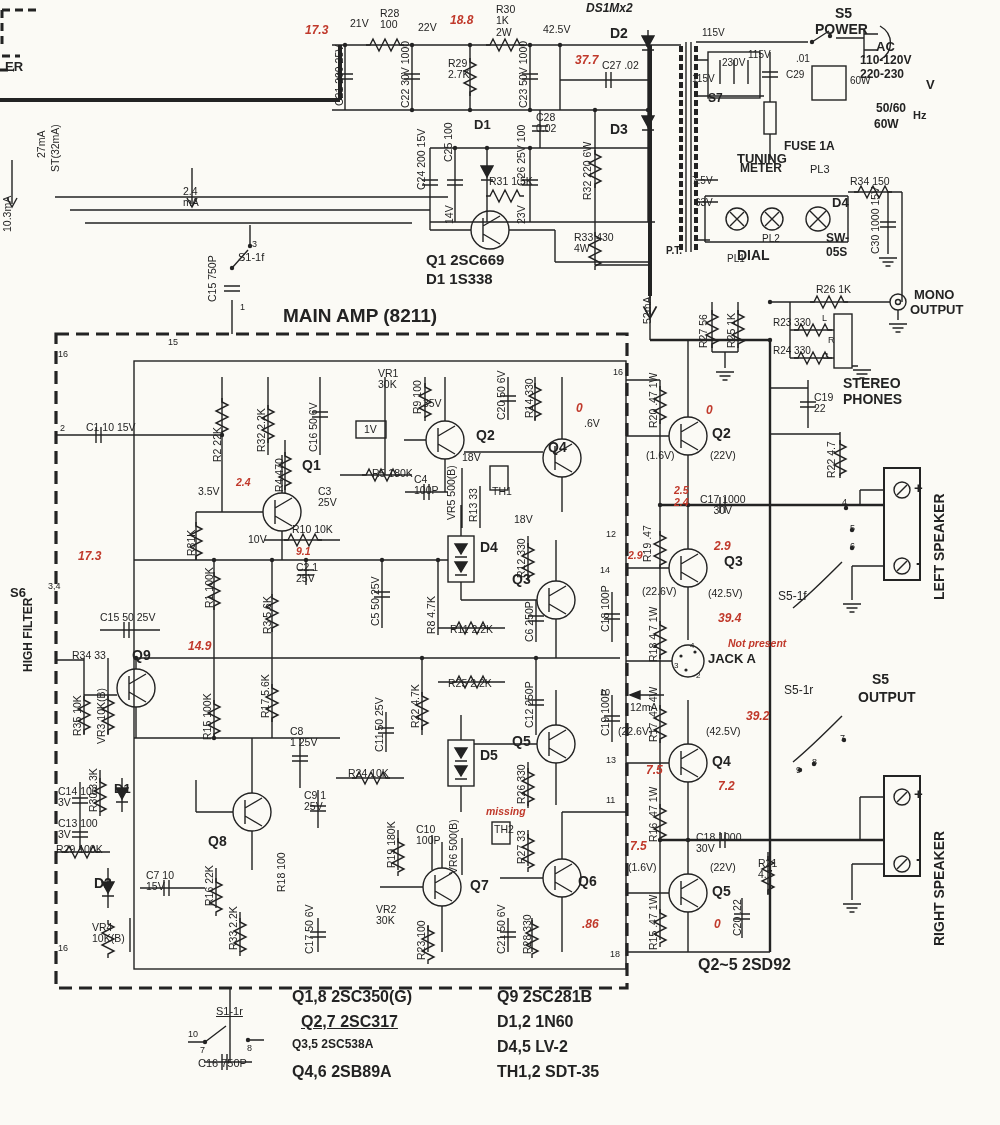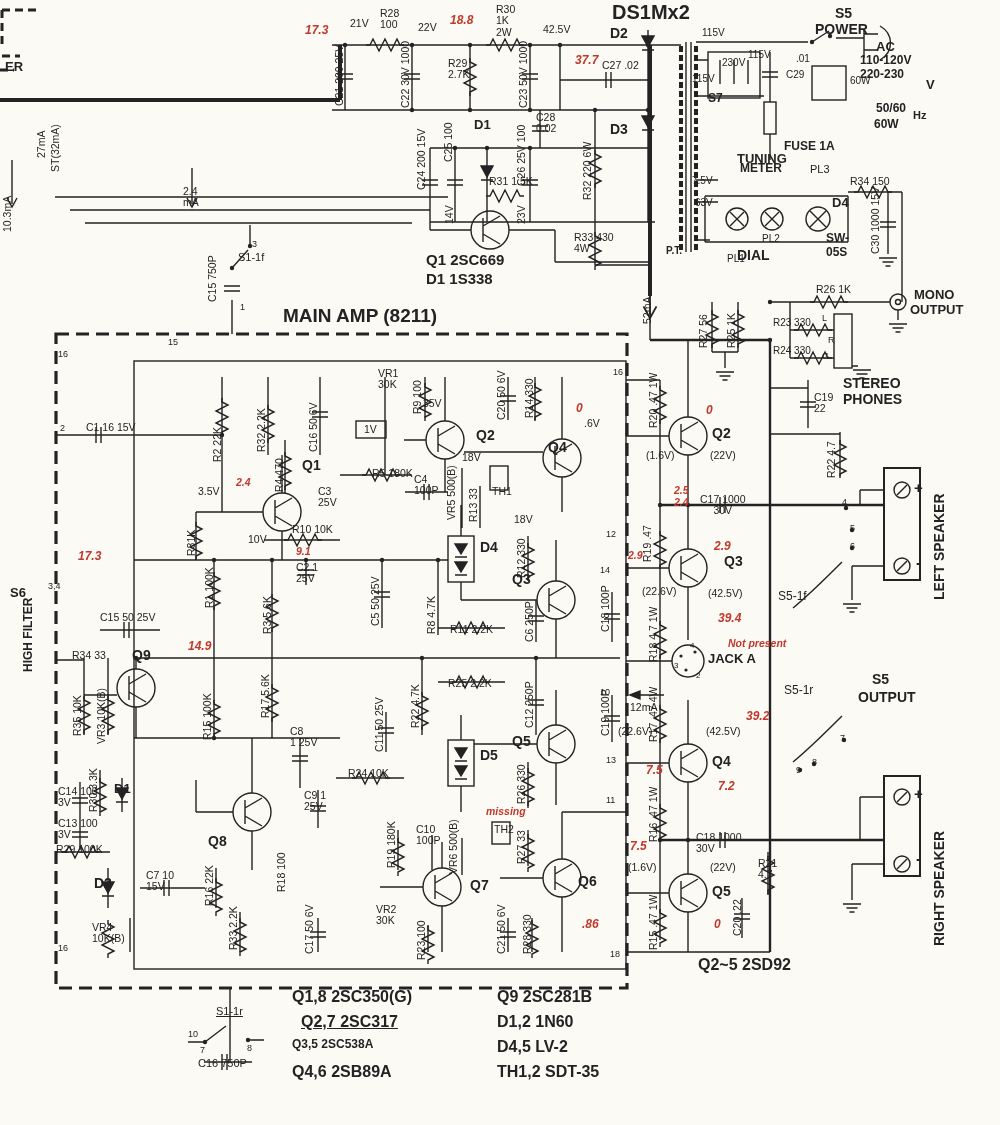--- a/index.html
+++ b/index.html
@@ -269,21 +269,21 @@
       <div class="lbl" style="left: 240px; top: 303px; font-size: 9px;">1</div>
       <div class="lbl red" style="left: 305px; top: 24px; font-size: 12px;">17.3</div>
       <div class="lbl" style="left: 350px; top: 18px;">21V</div>
       <div class="lbl" style="left: 380px; top: 8px;">R28
 100</div>
       <div class="lbl" style="left: 418px; top: 22px;">22V</div>
       <div class="lbl red" style="left: 450px; top: 14px; font-size: 12px;">18.8</div>
       <div class="lbl" style="left: 496px; top: 4px;">R30
 1K
 2W</div>
-      <div class="lbl b" style="left: 612px; top: 2px; font-size: 20px;">DS1Mx2</div>
+      <div class="lbl b" style="left: 586px; top: 2px; font-size: 12px; font-style: italic;">DS1Mx2</div>
       <div class="lbl" style="left: 543px; top: 24px;">42.5V</div>
       <div class="lbl b" style="left: 610px; top: 26px; font-size: 14px;">D2</div>
       <div class="lbl red" style="left: 575px; top: 54px; font-size: 12px;">37.7</div>
       <div class="lbl" style="left: 602px; top: 60px;">C27 .02</div>
       <div class="lbl b" style="left: 835px; top: 6px; font-size: 14px;">S5</div>
       <div class="lbl b" style="left: 815px; top: 22px; font-size: 14px;">POWER</div>
       <div class="lbl b" style="left: 876px; top: 40px; font-size: 13px;">AC</div>
       <div class="lbl b" style="left: 860px; top: 54px; font-size: 12px;">110-120V</div>
       <div class="lbl b" style="left: 860px; top: 68px; font-size: 12px;">220-230</div>
       <div class="lbl b" style="left: 926px; top: 78px; font-size: 13px;">V</div>
@@ -360,21 +360,21 @@
       <div class="lbl" style="left: 600px; top: 566px; font-size: 9px;">14</div>
       <div class="lbl" style="left: 606px; top: 756px; font-size: 9px;">13</div>
       <div class="lbl" style="left: 606px; top: 796px; font-size: 9px;">11</div>
       <div class="lbl" style="left: 610px; top: 950px; font-size: 9px;">18</div>
       <div class="lbl" style="left: 600px; top: 688px; font-size: 9px;">10</div>
       <div class="lbl" style="left: 188px; top: 1030px; font-size: 9px;">10</div>
       <div class="lbl" style="left: 200px; top: 1046px; font-size: 9px;">7</div>
       <div class="lbl" style="left: 247px; top: 1044px; font-size: 9px;">8</div>
       <div class="lbl b" style="left: 10px; top: 586px; font-size: 13px;">S6</div>
       <div class="lbl b" style="left: 22px; top: 672px; font-size: 12px; transform: rotate(-90deg);">HIGH FILTER</div>
-      <div class="lbl" style="left: 86px; top: 422px;">C1 16 15V</div>
+      <div class="lbl" style="left: 86px; top: 422px;">C1 10 15V</div>
       <div class="lbl" style="left: 212px; top: 462px; transform: rotate(-90deg);">R2 22K</div>
       <div class="lbl" style="left: 256px; top: 452px; transform: rotate(-90deg);">R32 2.2K</div>
       <div class="lbl" style="left: 308px; top: 452px; transform: rotate(-90deg);">C16 50 6V</div>
       <div class="lbl" style="left: 274px; top: 492px; transform: rotate(-90deg);">R4 470</div>
       <div class="lbl b" style="left: 302px; top: 458px; font-size: 14px;">Q1</div>
       <div class="lbl" style="left: 378px; top: 368px;">VR1
 30K</div>
       <div class="lbl" style="left: 412px; top: 414px; transform: rotate(-90deg);">R9 100</div>
       <div class="lbl" style="left: 496px; top: 420px; transform: rotate(-90deg);">C20 50 6V</div>
       <div class="lbl" style="left: 524px; top: 418px; transform: rotate(-90deg);">R14 330</div>

